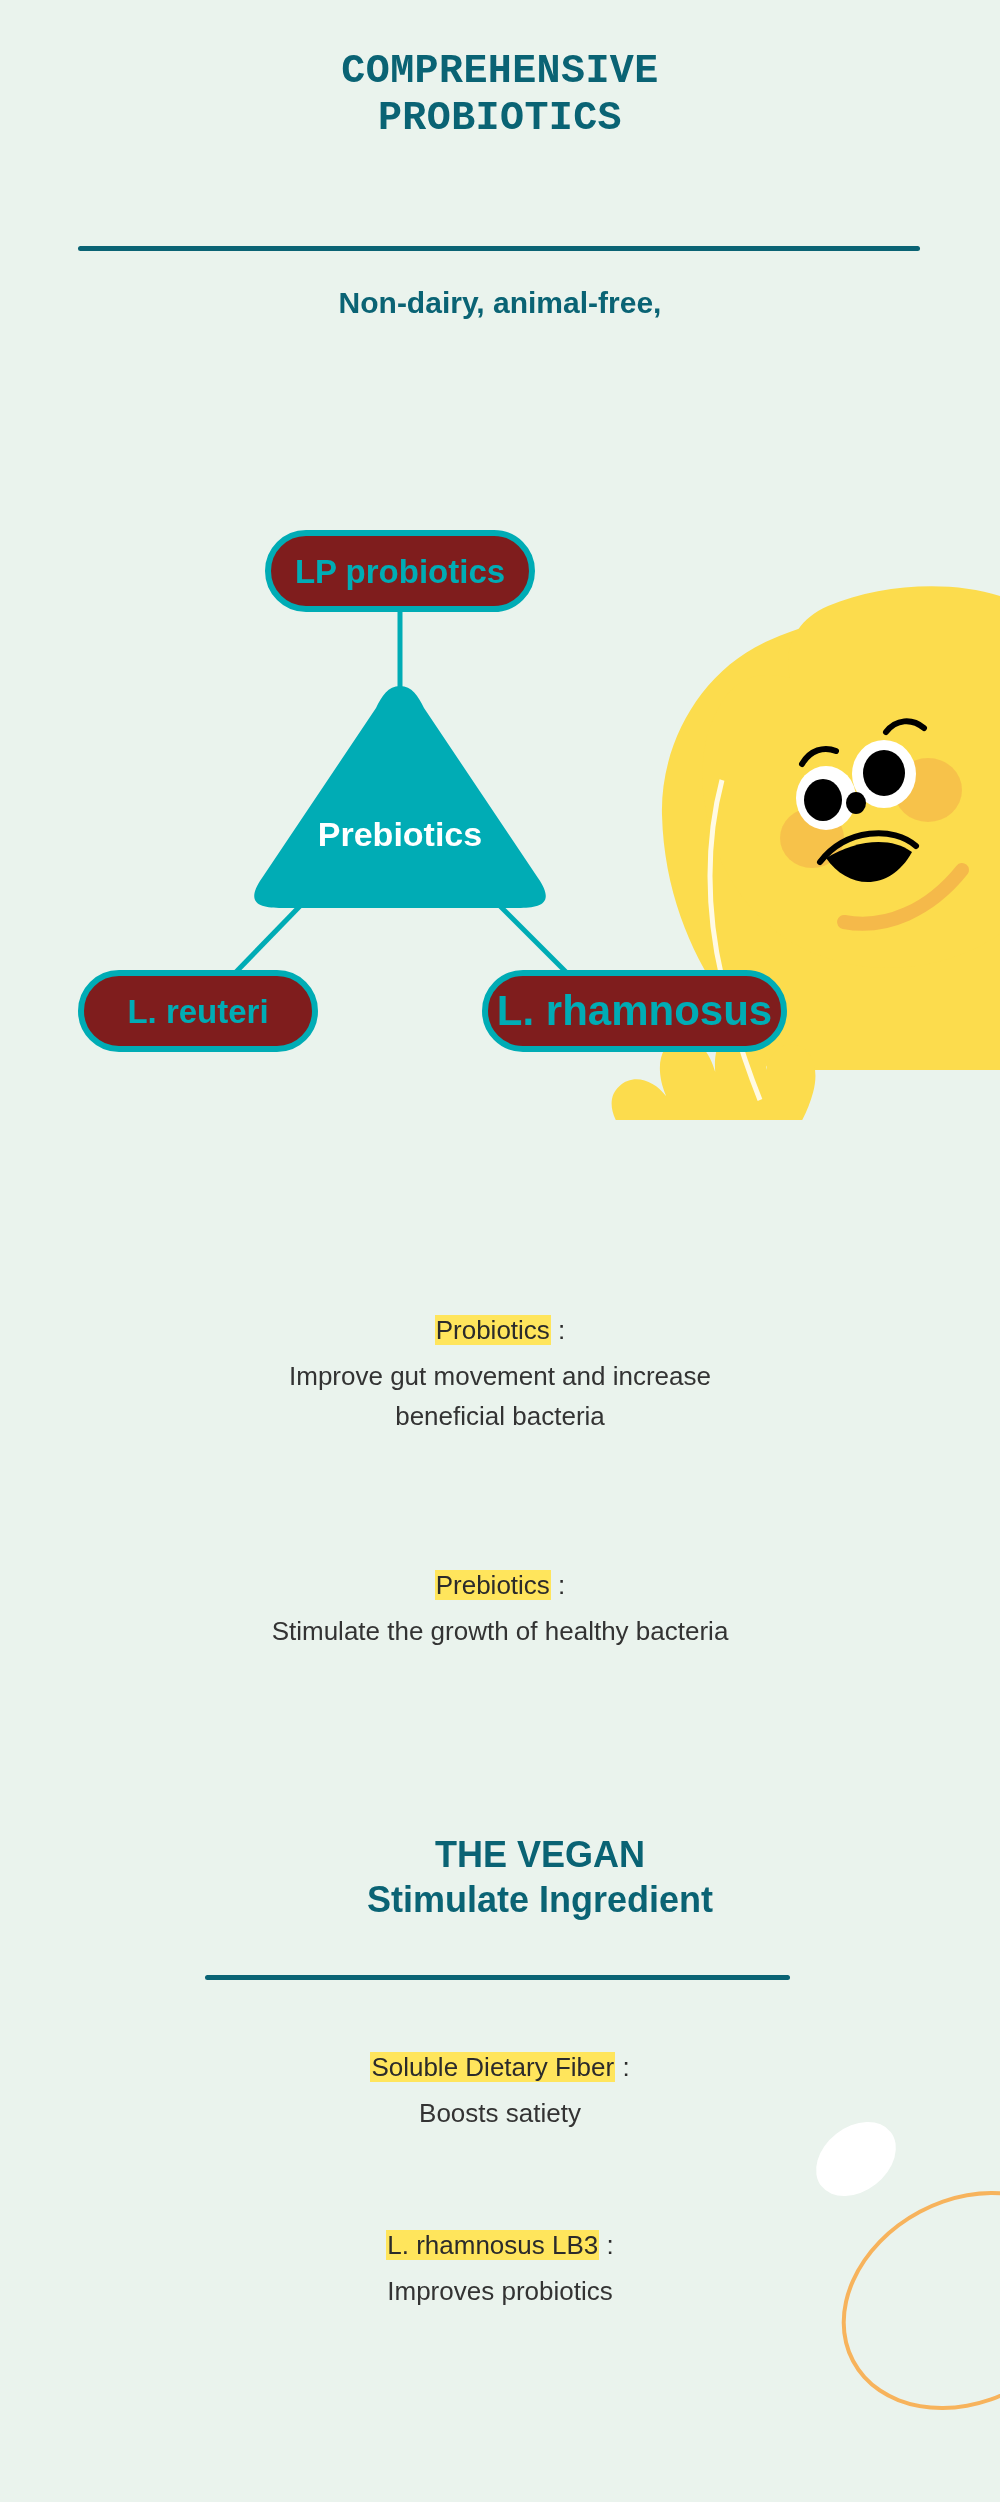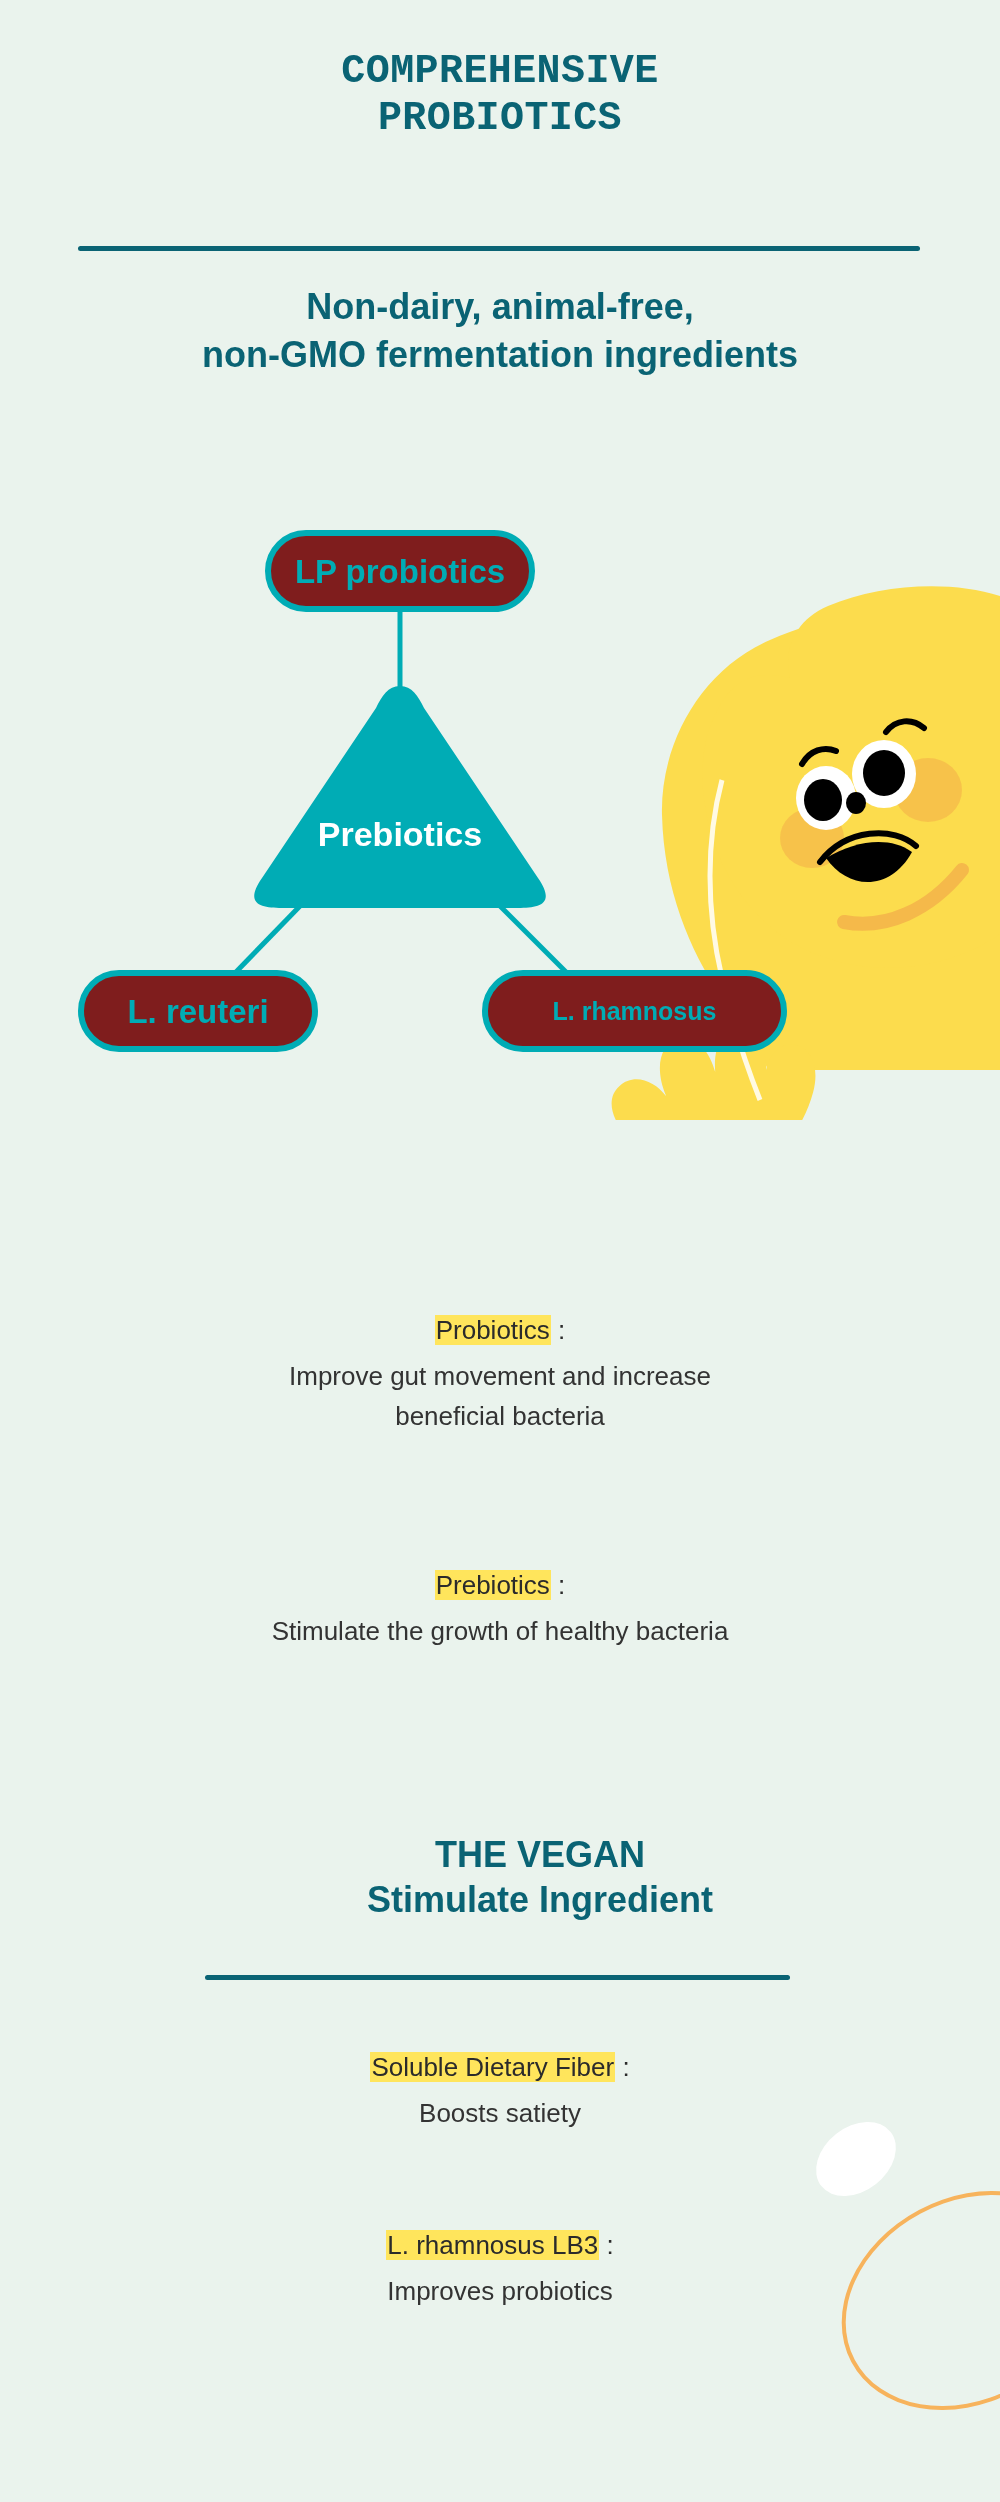--- a/index.html
+++ b/index.html
@@ -66,21 +66,21 @@
     height: 5px;
     background: #0a6374;
     border-radius: 3px;
   }
   .subtitle {
     position: absolute;
     left: 0;
     top: 283px;
     width: 1000px;
     text-align: center;
-    font-size: 36px;
+    font-size: 30px;
     font-weight: bold;
     line-height: 1.33;
     color: #0a6374;
   }
 
   
   .diagram {
     position: absolute;
     left: 0;
     top: 510px;
@@ -126,21 +126,21 @@
     top: 460px;
     width: 240px;
     height: 82px;
     font-size: 33px;
   }
   .pill-right {
     left: 482px;
     top: 460px;
     width: 305px;
     height: 82px;
-    font-size: 25px;
+    font-size: 42px;
   }
   .triangle-label {
     position: absolute;
     left: 255px;
     top: 305px;
     width: 290px;
     text-align: center;
     color: #ffffff;
     font-size: 34px;
     font-weight: bold;
@@ -208,21 +208,20 @@
   <div class="deco-ellipse-white"></div>
   <div class="deco-ellipse-orange"></div>
 
   <div class="main-title">
     <div>COMPREHENSIVE</div>
     <div>PROBIOTICS</div>
   </div>
   <div class="divider-top"></div>
   <div class="subtitle">
     <div>Non-dairy, animal-free,</div>
-    <div>non-GMO fermentation ingredients</div>
   </div>
 
   <div class="diagram">
 
     <svg class="mascot-layer" viewBox="0 0 1000 610" xmlns="http://www.w3.org/2000/svg">
 
       <path d="M770 130 C700 160 660 235 662 305 C664 380 690 440 720 485
                C742 518 760 540 768 560 L1000 560 L1000 90 C930 82 830 104 770 130 Z" fill="#fcdc4d"></path>
 
       <path d="M828 96 C795 110 783 140 790 168 C760 160 740 168 726 186

